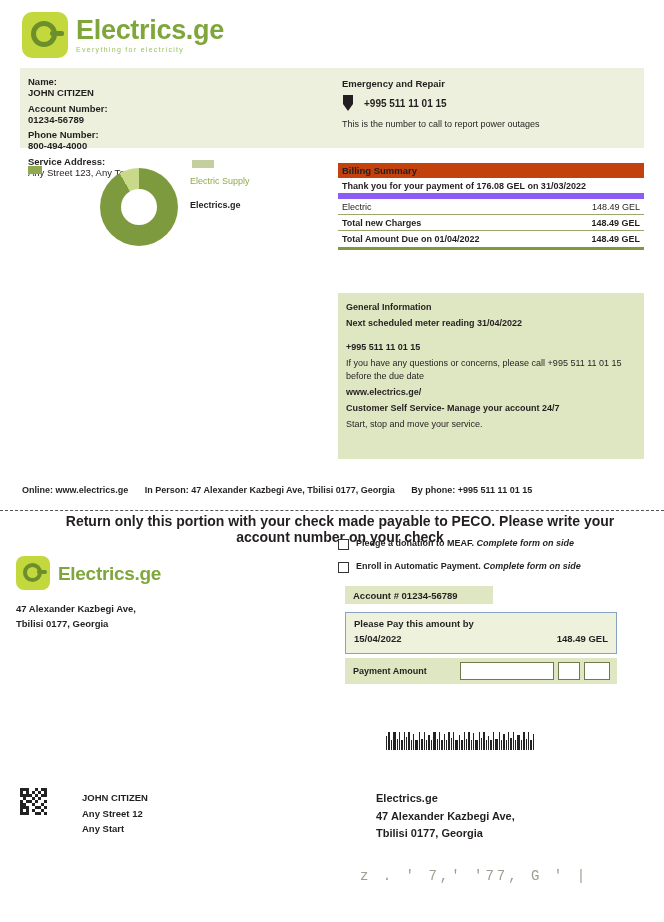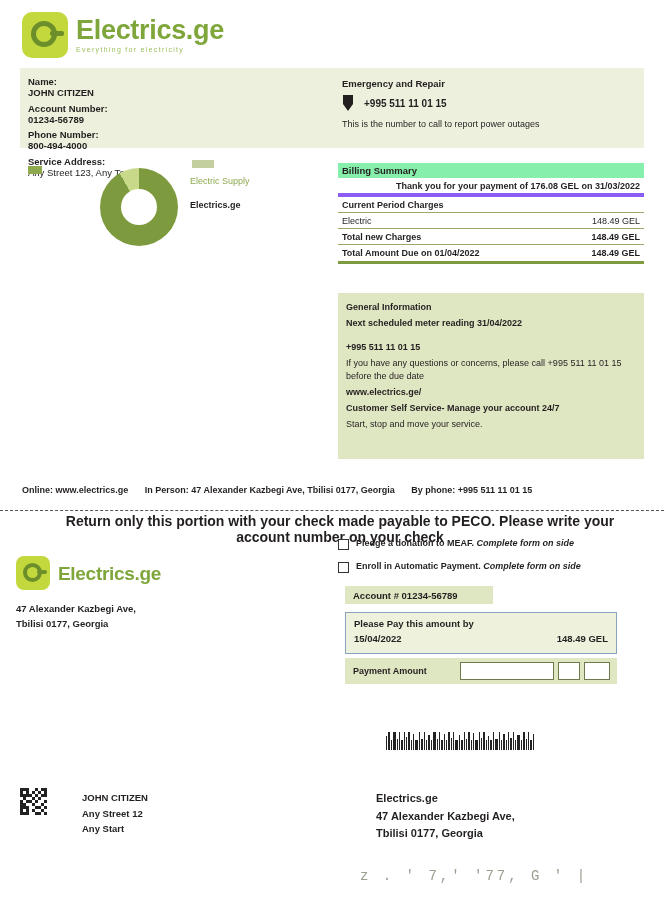--- a/index.html
+++ b/index.html
@@ -184,40 +184,39 @@
 
   
   .billing {
     position: absolute;
     left: 338px;
     top: 163px;
     width: 306px;
     font-size: 9px;
   }
   .billing .bhead {
-    background: #86efac;
+    background: #c2410c;
     font-weight: bold;
     font-size: 9.5px;
     padding: 2px 4px;
   }
   .billing .brow {
     display: flex;
     justify-content: space-between;
     padding: 3px 4px 2px 4px;
     border-bottom: 1px solid #9aa86a;
   }
   .billing .brow .lbl { font-weight: bold; }
   .billing .brow .lbl.plain { font-weight: normal; }
   .billing .brow .val { font-weight: bold; }
   .billing .brow .val.plain { font-weight: normal; }
   .billing .thanks {
     padding: 3px 4px 2px 4px;
-    border-bottom: 4px solid #8b5cf6;
-    font-weight: bold;
-    text-align: right;
+    border-bottom: 6px solid #8b5cf6;
+    font-weight: bold;
   }
   .billing .total {
     display: flex;
     justify-content: space-between;
     padding: 3px 4px 3px 4px;
     font-weight: bold;
     border-bottom: 3px solid #7e9a3f;
   }
 
   
@@ -483,24 +482,20 @@
     <div class="donut"></div>
   </div>
   <div class="legend">
     <div class="l1">Electric Supply</div>
     <div class="l2">Electrics.ge</div>
   </div>
 
   <div class="billing">
     <div class="bhead">Billing Summary</div>
     <div class="thanks">Thank you for your payment of   176.08 GEL on 31/03/2022</div>
-    <div class="brow">
-      <div class="lbl">Current Period Charges</div>
-      <div class="val plain"></div>
-    </div>
     <div class="brow">
       <div class="lbl plain">Electric</div>
       <div class="val plain">148.49 GEL</div>
     </div>
     <div class="brow">
       <div class="lbl">Total new Charges</div>
       <div class="val">148.49 GEL</div>
     </div>
     <div class="total">
       <div>Total Amount Due on  01/04/2022</div>

